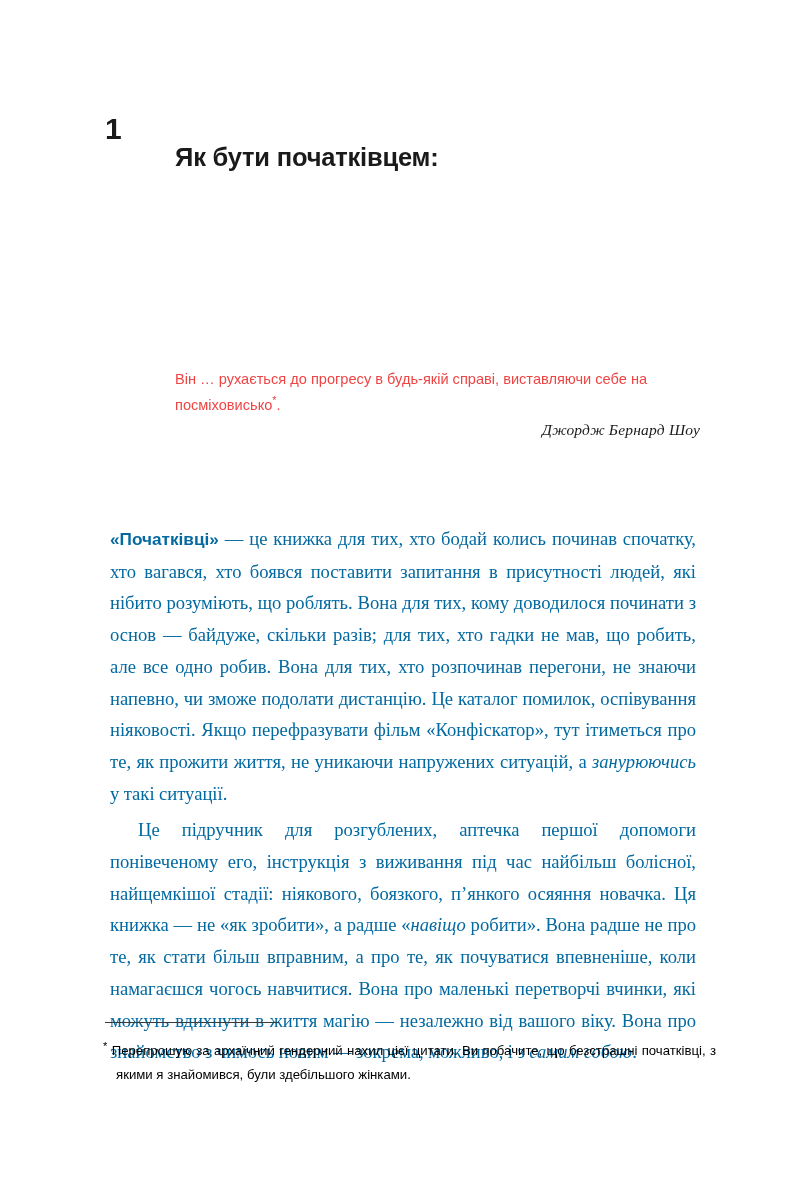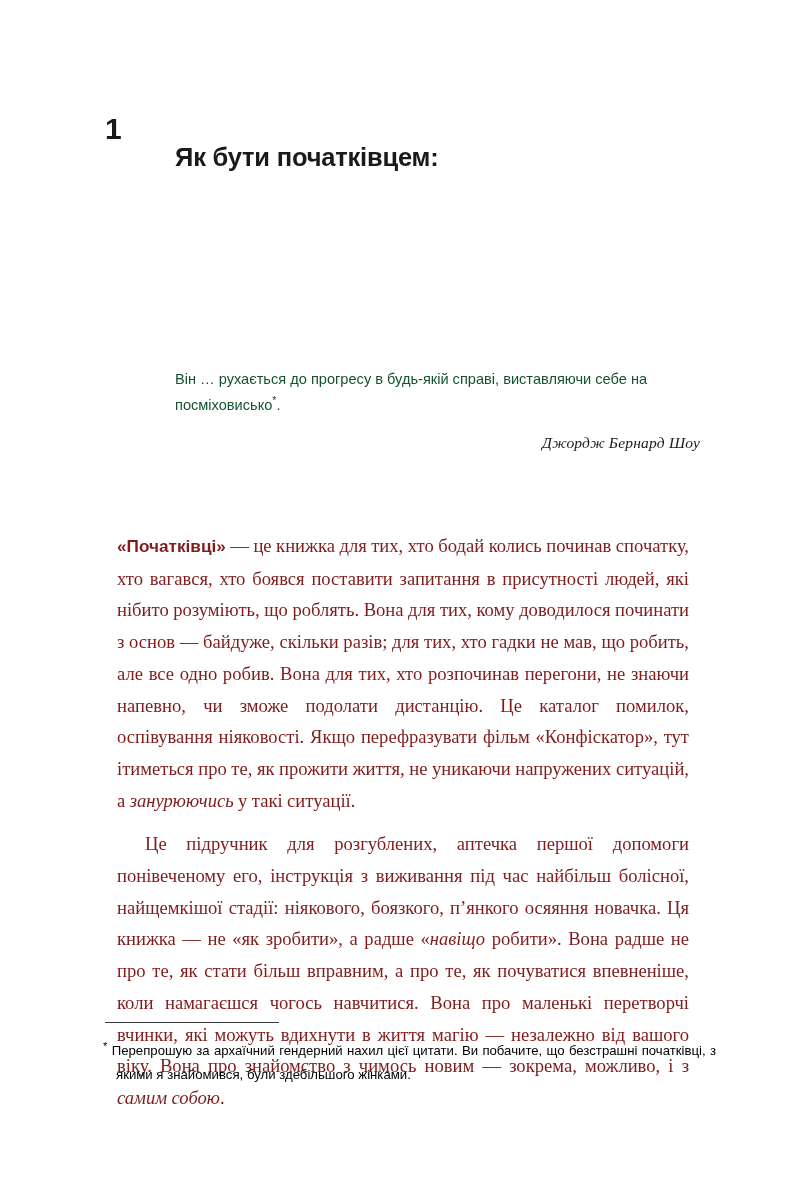--- a/index.html
+++ b/index.html
@@ -59,38 +59,37 @@
     position: absolute;
     left: 175px;
     top: 366px;
     width: 525px;
   }
 
   .epigraph-text {
     font-family: "Liberation Sans", sans-serif;
     font-size: 14.6px;
     line-height: 26px;
-    color: #14532d;
+    color: #ef4444;
     text-align: left;
   }
 
   .epigraph-text sup {
     font-size: 0.72em;
     vertical-align: super;
     line-height: 0;
   }
 
   .epigraph-attribution {
     font-family: "Liberation Serif", serif;
     font-style: italic;
     font-size: 15.5px;
     line-height: 24px;
     color: #1a1a1a;
     text-align: right;
-    margin-top: 13px;
     letter-spacing: 0.2px;
   }
 
   
   .section-heading {
     position: absolute;
     left: 138px;
     top: 476px;
     font-family: "Liberation Sans", sans-serif;
     font-size: 17.5px;
@@ -105,24 +104,24 @@
     position: absolute;
     left: 105px;
     top: 518px;
     width: 596px;
   }
 
   .body-par {
     font-family: "Liberation Serif", serif;
     font-size: 18.6px;
     line-height: 31.7px;
-    color: #7f1d1d;
+    color: #0369a1;
     text-align: justify;
     text-align-last: left;
-    margin: 12px;
+    margin: 5px;
     hyphens: manual;
     word-spacing: -0.2px;
   }
 
   .body-par + .body-par {
     text-indent: 28px;
   }
 
   .body-par .lead {
     font-family: "Liberation Sans", sans-serif;

